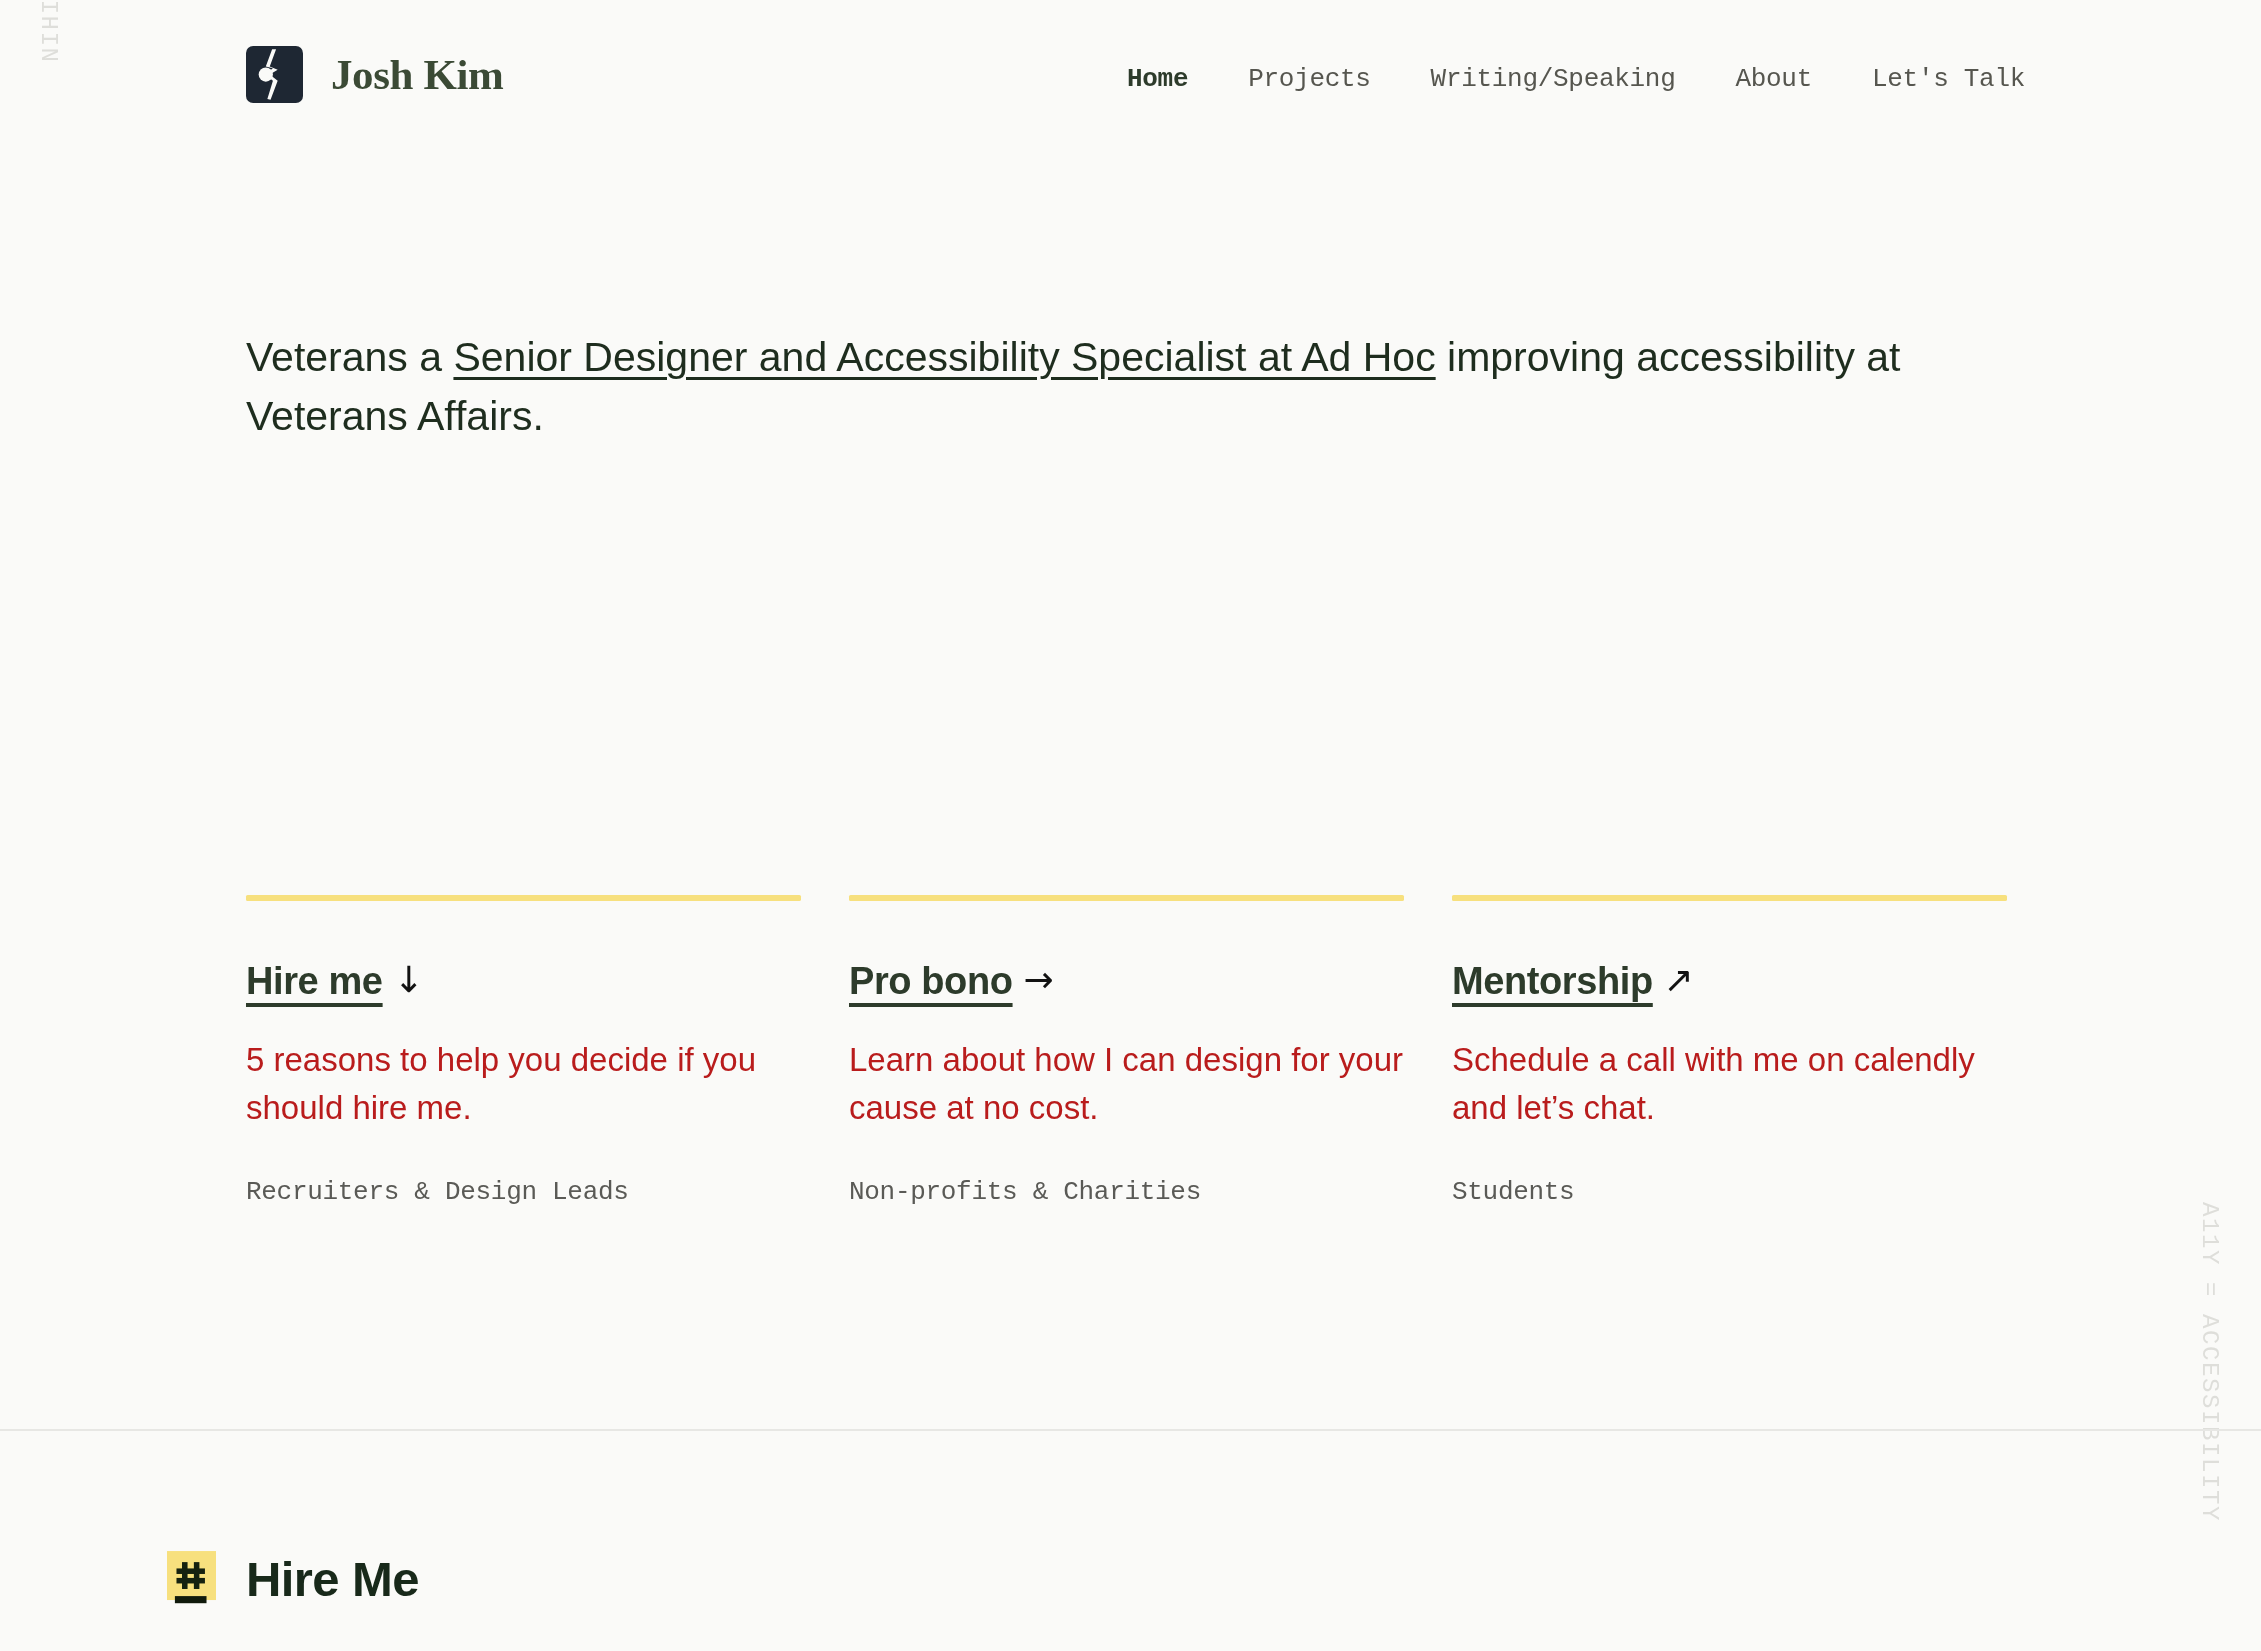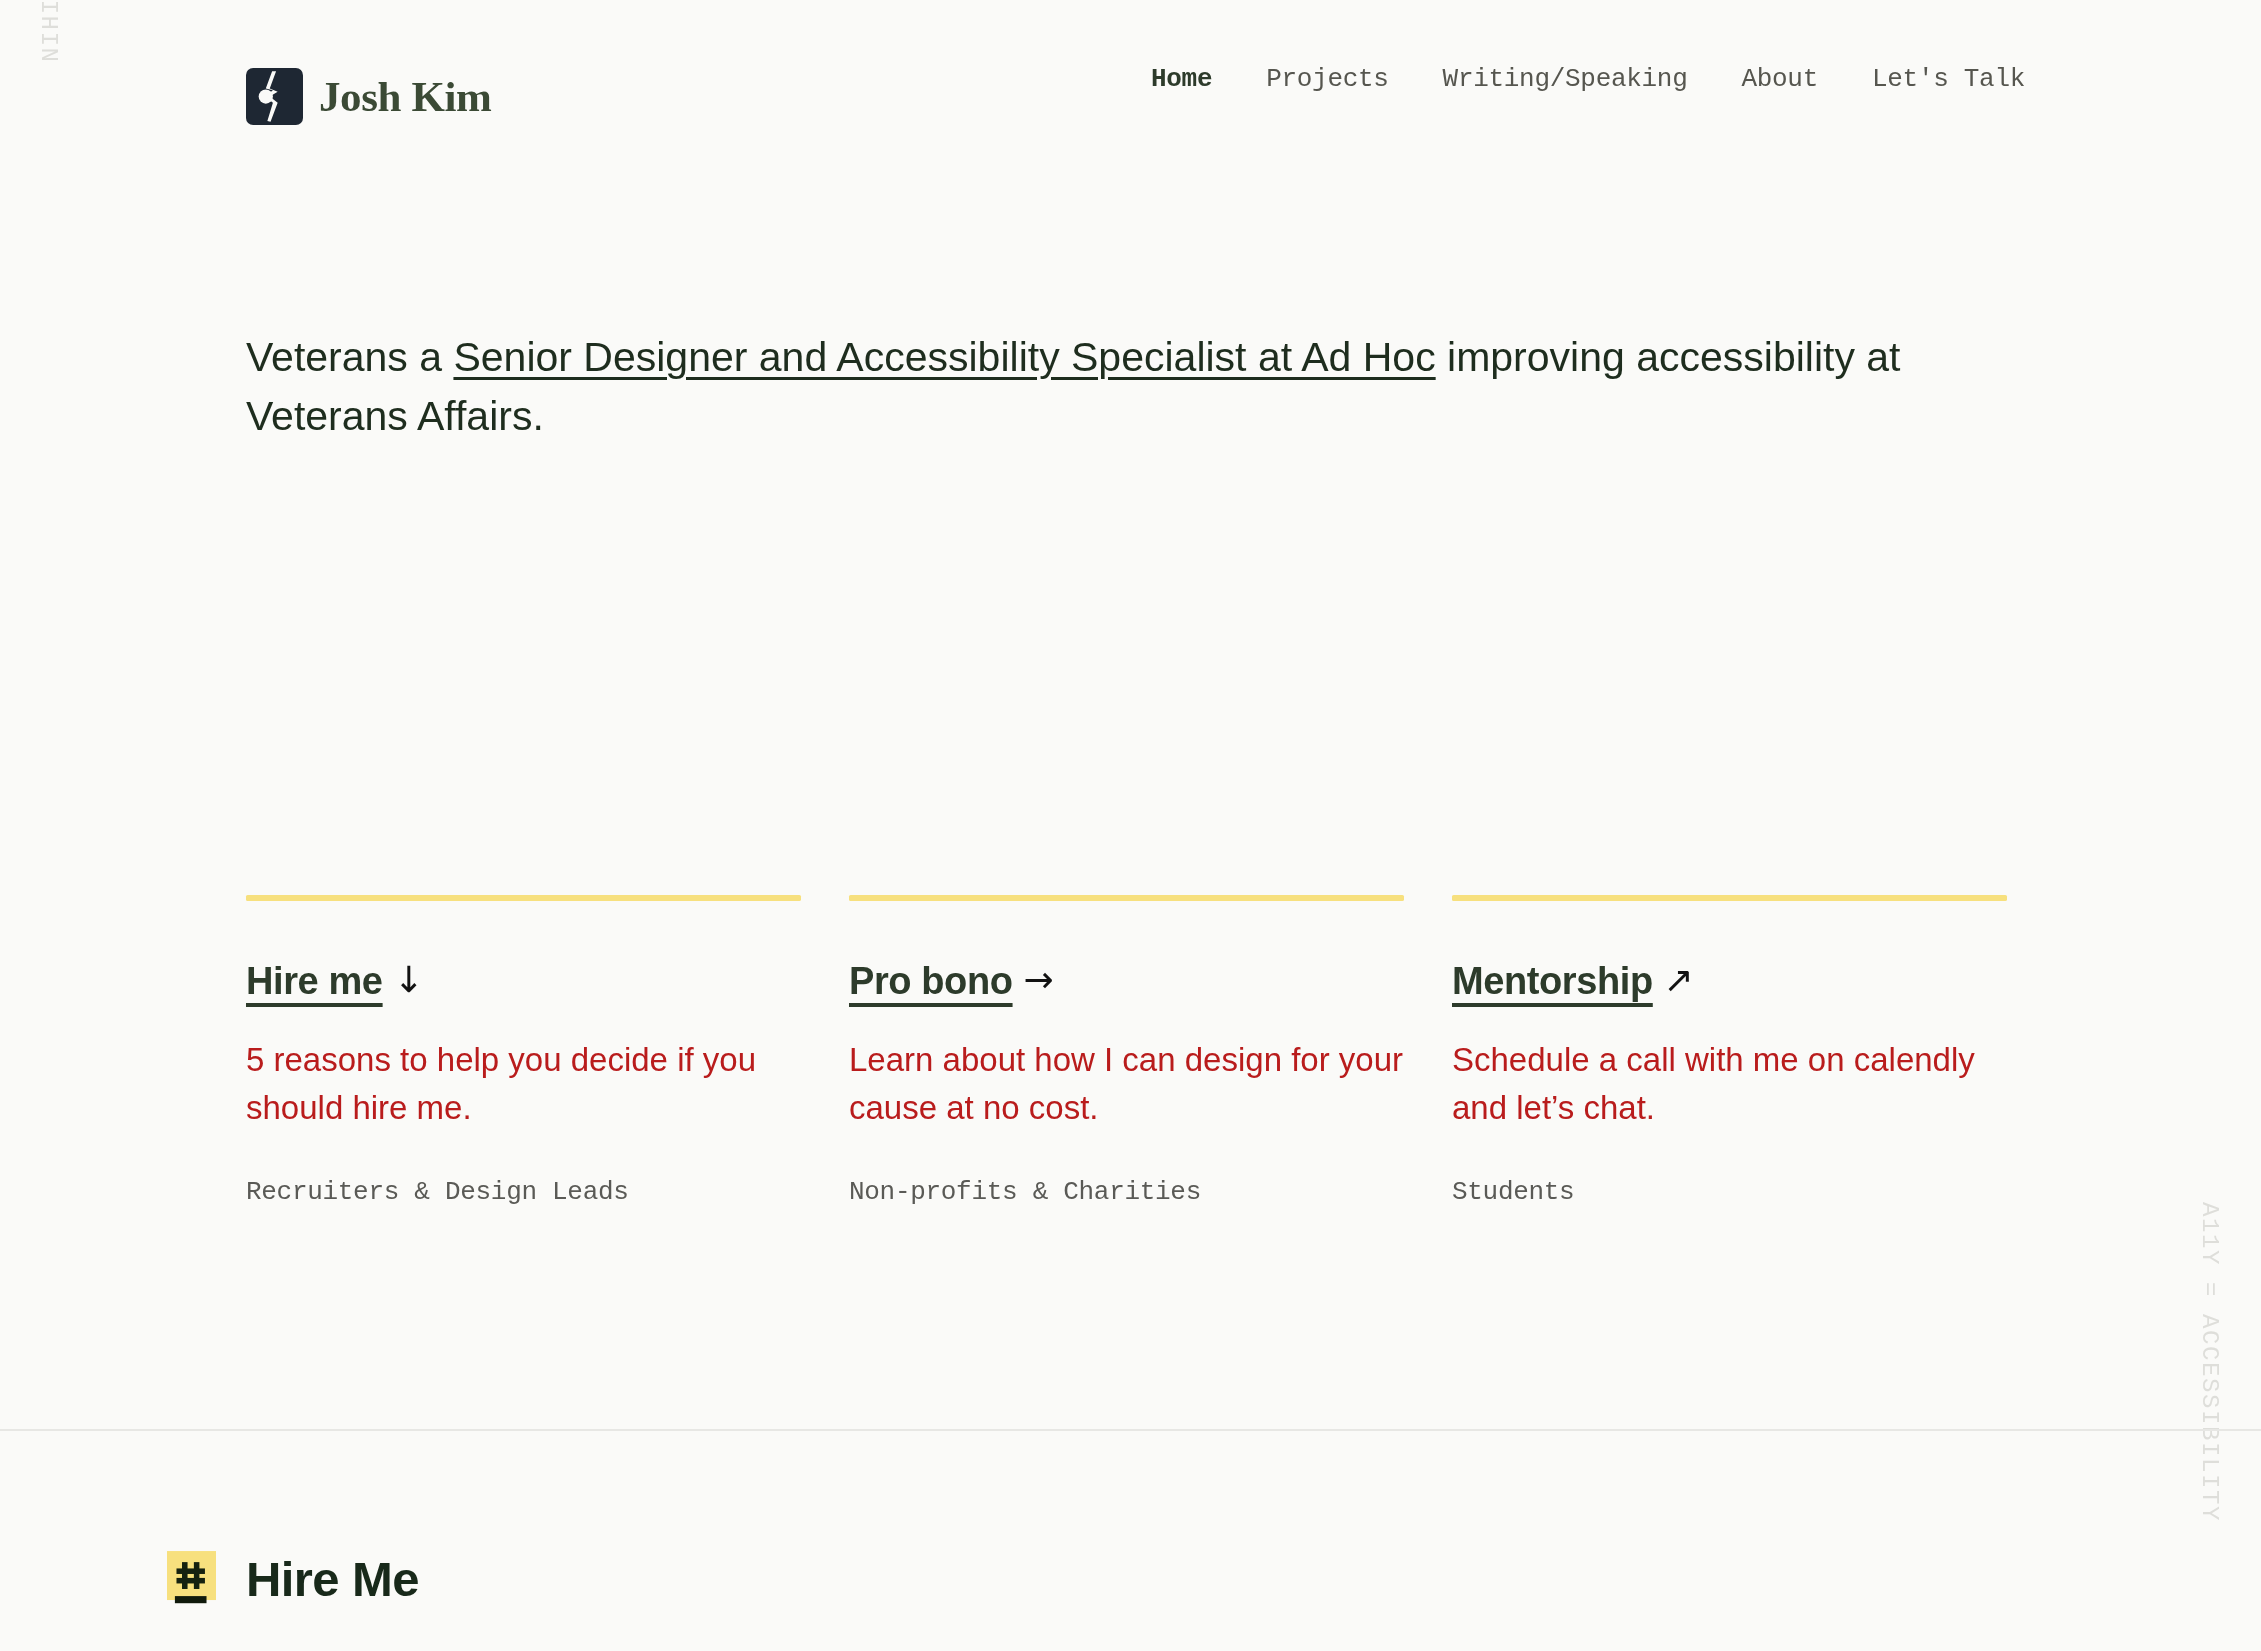--- a/index.html
+++ b/index.html
@@ -54,43 +54,42 @@
     height: 159px;
     display: flex;
     align-items: flex-start;
     padding: 46px 213px 0 246px;
     justify-content: space-between;
   }
 
   .brand {
     display: flex;
     align-items: center;
-    gap: 16px;
+    gap: 28px;
     text-decoration: none;
-    margin-top: 22px;
   }
   .logo-mark {
     width: 57px;
     height: 57px;
     flex: none;
     display: block;
   }
   .brand-name {
     font-family: "Liberation Serif", serif;
     font-weight: 700;
     font-size: 43px;
     letter-spacing: -0.4px;
     color: #3B4A35;
     line-height: 1;
   }
 
   .main-nav {
     display: flex;
     align-items: center;
-    gap: 8px;
+    gap: 14px;
     margin-top: 17.5px;
   }
   .nav-link {
     font-family: "Liberation Mono", monospace;
     font-size: 26px;
     color: #56564F;
     text-decoration: none;
     padding: 0 23px;
     letter-spacing: -0.3px;
     white-space: nowrap;

